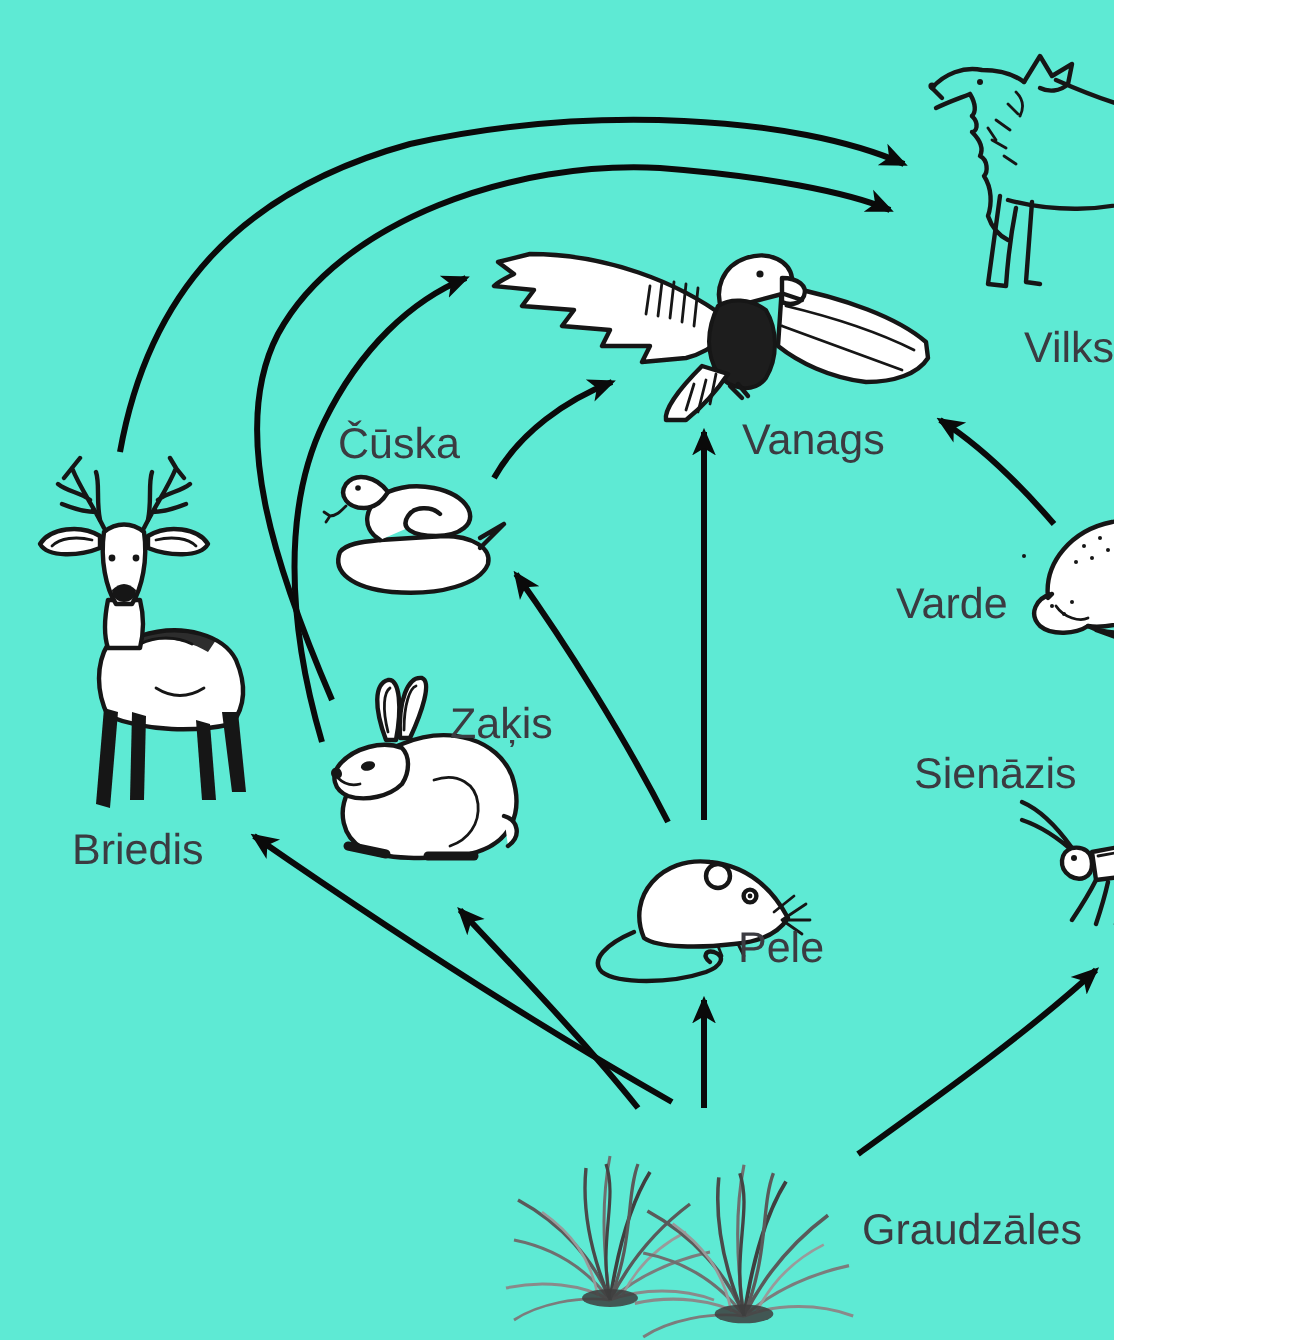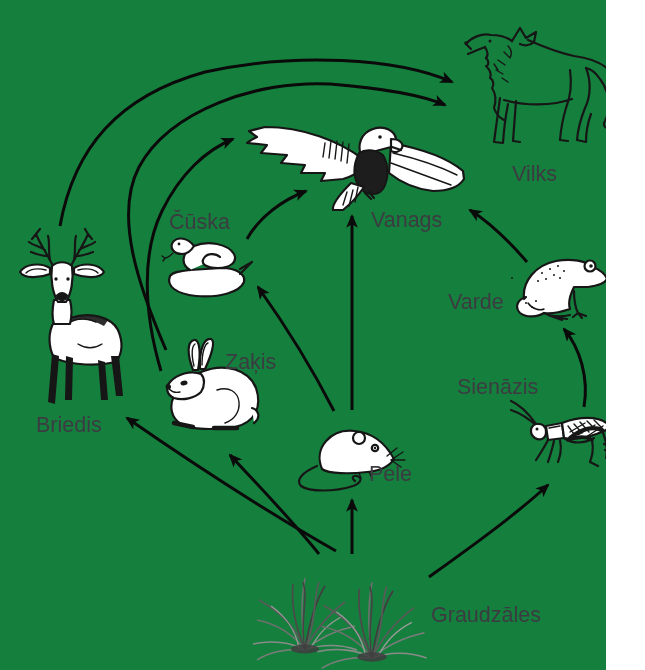--- a/index.html
+++ b/index.html
@@ -1,19 +1,19 @@
 <!DOCTYPE html>
 <html><head>
 <meta charset="utf-8">
 <style>
   html,body{margin:0;padding:0;background:#ffffff;}
   .stage{
     position:relative;
-    width:606px;height:670px;
-    background:#15803d;
+    width:557px;height:670px;
+    background:#5eead4;
     font-family:"Liberation Sans", sans-serif;
     overflow:hidden;
   }
   svg{display:block;}
   .lbl{
     font-family:"Liberation Sans", sans-serif;
     font-size:21.5px;
     fill:#3b3b41;
   }
   .fig{stroke:#161616;stroke-width:2.2;fill:none;stroke-linecap:round;stroke-linejoin:round;}

